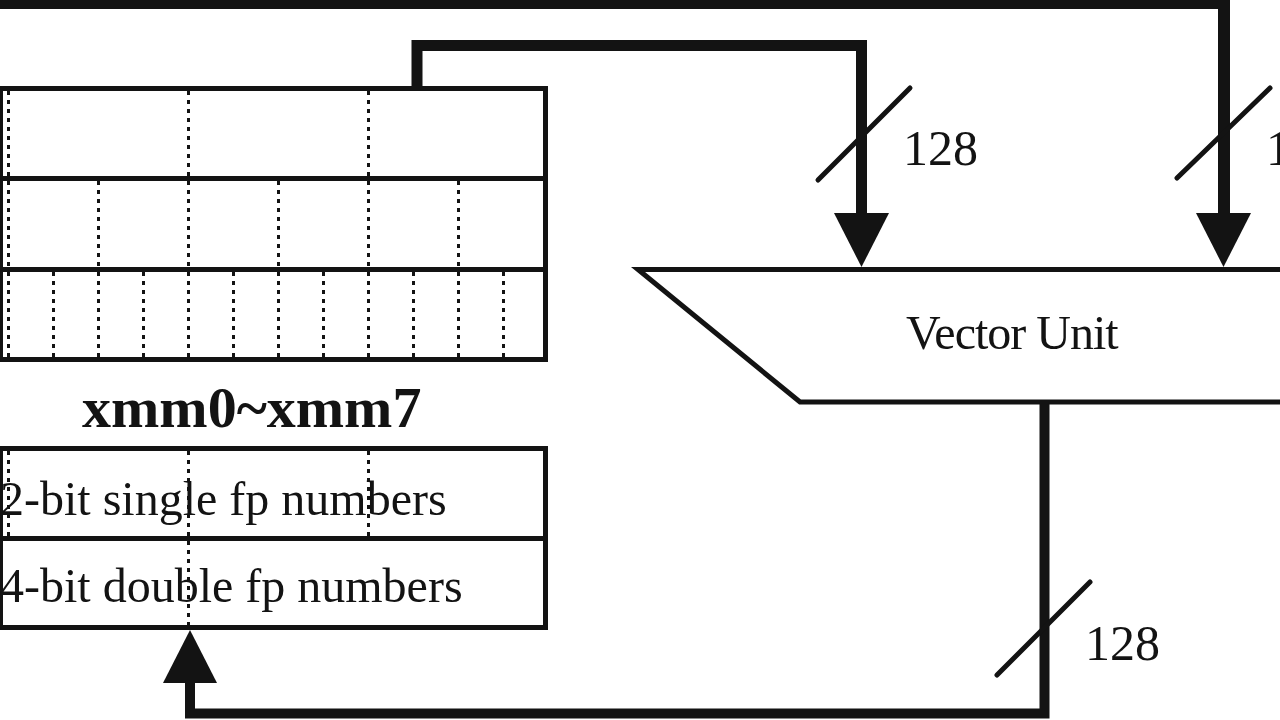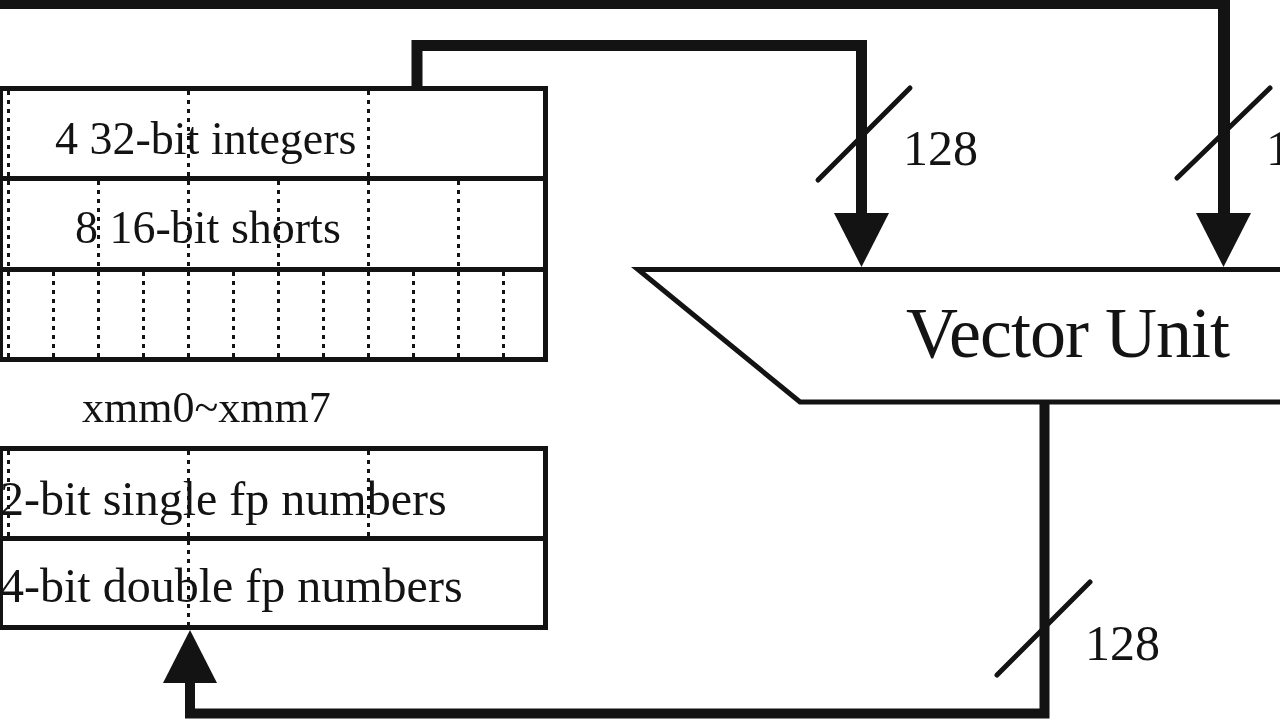--- a/index.html
+++ b/index.html
@@ -17,22 +17,22 @@
   .vdot{
     position:absolute;width:3px;
     background:repeating-linear-gradient(to bottom,#131313 0 4px,transparent 4px 9px);
   }
   .vsolid{position:absolute;width:3px;background:#131313;}
   .lbl{
     position:absolute;white-space:nowrap;color:#131313;
     font-size:46px;line-height:46px;
   }
   .lbl-bus{font-size:50px;line-height:50px;margin-top:8px;}
-  .lbl-vu{font-size:72px;line-height:72px;letter-spacing:-1px;text-align:center;}
-  .lbl-xmm{font-size:44px;line-height:48px;}
+  .lbl-vu{font-size:48px;line-height:72px;letter-spacing:-1px;text-align:center;}
+  .lbl-xmm{font-size:58px;line-height:48px;font-weight:bold;}
   .lbl-fp{font-size:48px;line-height:48px;}
 </style>
 </head>
 <body>
 
 <div id="stage">
 
   <svg id="buses" viewBox="0 0 1280 720" xmlns="http://www.w3.org/2000/svg">
 
     <polygon points="638,269.5 1292,269.5 1292,402 800,402" fill="#ffffff" stroke="#131313" stroke-width="5"></polygon>
@@ -81,22 +81,20 @@
 
   <div class="box" id="fbox" style="left:-172px;top:446px;width:720px;height:184px;">
     <div class="hdiv" style="top:85px;"></div>
   <span class="vsolid" style="left: 167px; top: 0px; height: 174px;"></span>
       <span class="vdot" style="left: 174px; top: 0px; height: 85px;"></span>
       <span class="vdot" style="left: 354px; top: 0px; height: 85px;"></span>
       <span class="vdot" style="left: 534px; top: 0px; height: 85px;"></span>
       <span class="vdot" style="left: 354px; top: 90px; height: 84px;"></span>
     </div>
 
-  <div class="lbl" style="left:55px;top:116px;">4 32-bit integers</div>
-  <div class="lbl" style="left:75px;top:205px;">8 16-bit shorts</div>
 
   <div class="lbl lbl-xmm" style="left:82px;top:384px;">xmm0~xmm7</div>
 
   <div class="lbl lbl-fp" style="left:-60px;top:475px;">4 32-bit single fp numbers</div>
   <div class="lbl lbl-fp" style="left:-60px;top:562px;">2 64-bit double fp numbers</div>
 
   <div class="lbl lbl-vu" style="left:906px;top:297px;">Vector Unit</div>
 
   <div class="lbl lbl-bus" style="left:903px;top:115px;">128</div>
   <div class="lbl lbl-bus" style="left:1266px;top:115px;">128</div>

